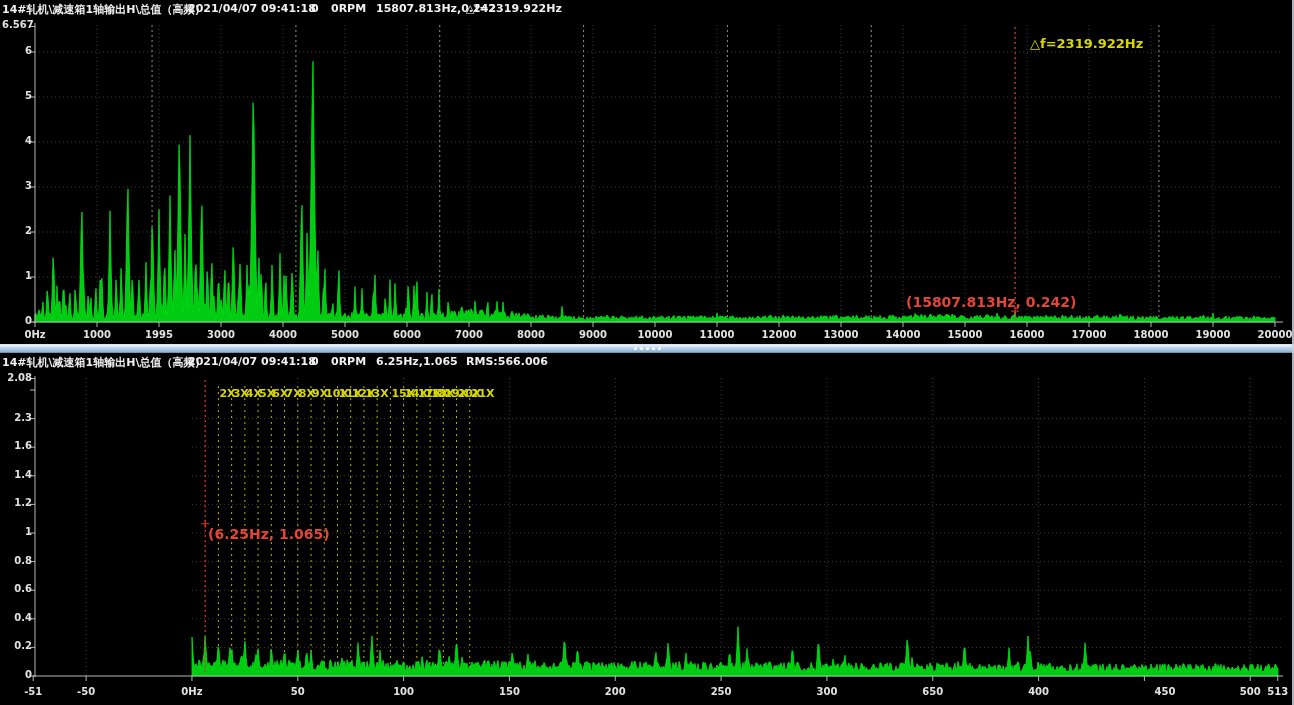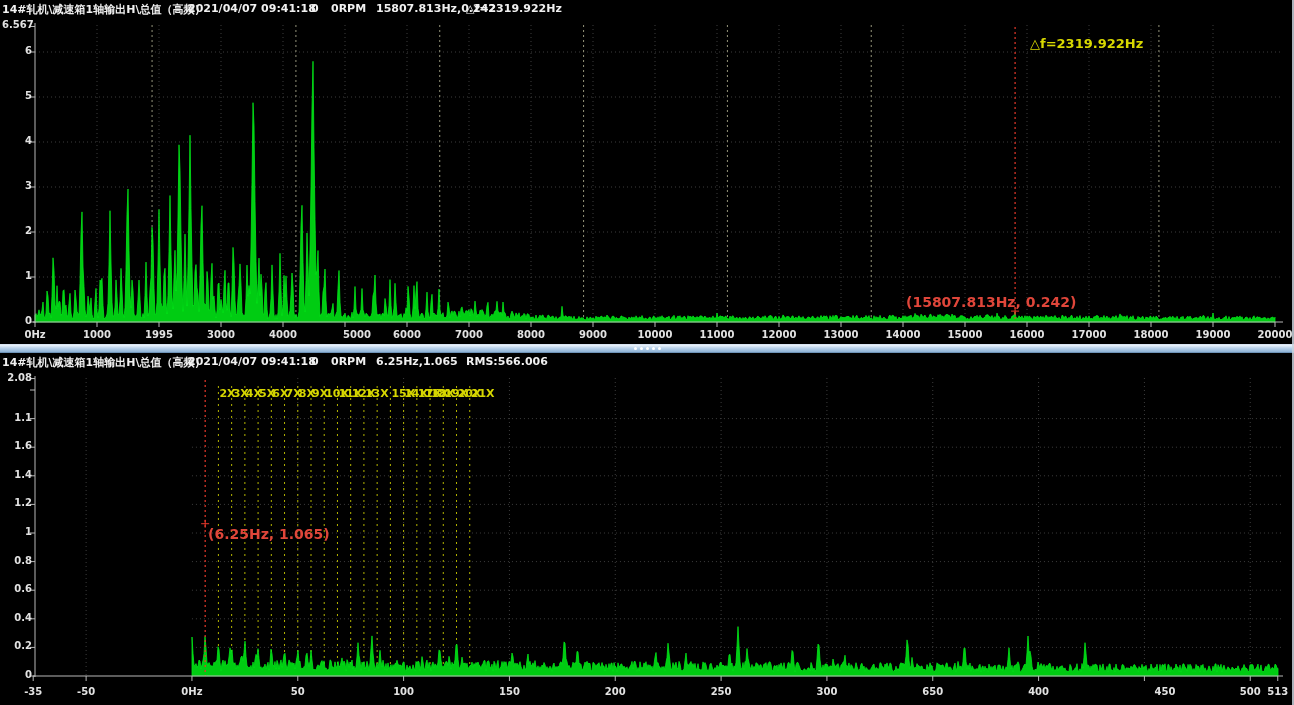--- a/index.html
+++ b/index.html
@@ -109,21 +109,21 @@
       <span style="left:331px">0RPM</span>
       <span style="left:376px">15807.813Hz,0.242</span>
       <span style="left:466px">△f=2319.922Hz</span>
     </div>
     <div id="lab0">
         <div class="ticklab xlab" style="left: 7px; top: 329px;">0Hz</div>
         <div class="ticklab xlab" style="left: 69px; top: 329px;">1000</div>
         <div class="ticklab xlab" style="left: 131px; top: 329px;">1995</div>
         <div class="ticklab xlab" style="left: 193px; top: 329px;">3000</div>
         <div class="ticklab xlab" style="left: 255px; top: 329px;">4000</div>
-        <div class="ticklab xlab" style="left: 329px; top: 329px;">5000</div>
+        <div class="ticklab xlab" style="left: 317px; top: 329px;">5000</div>
         <div class="ticklab xlab" style="left: 379px; top: 329px;">6000</div>
         <div class="ticklab xlab" style="left: 441px; top: 329px;">7000</div>
         <div class="ticklab xlab" style="left: 503px; top: 329px;">8000</div>
         <div class="ticklab xlab" style="left: 565px; top: 329px;">9000</div>
         <div class="ticklab xlab" style="left: 627px; top: 329px;">10000</div>
         <div class="ticklab xlab" style="left: 689px; top: 329px;">11000</div>
         <div class="ticklab xlab" style="left: 751px; top: 329px;">12000</div>
         <div class="ticklab xlab" style="left: 813px; top: 329px;">13000</div>
         <div class="ticklab xlab" style="left: 875px; top: 329px;">14000</div>
         <div class="ticklab xlab" style="left: 937px; top: 329px;">15000</div>
@@ -232,36 +232,36 @@
       </svg>
     <div class="hdr">
       <span style="left:2px">14#轧机\减速箱1轴输出H\总值（高频）</span>
       <span style="left:188px">2021/04/07 09:41:18</span>
       <span style="left:311px">0</span>
       <span style="left:331px">0RPM</span>
       <span style="left:376px">6.25Hz,1.065</span>
       <span style="left:466px">RMS:566.006</span>
     </div>
     <div id="lab1">
-        <div class="ticklab xlab" style="left: 5.2px; top: 333px;">-35</div>
+        <div class="ticklab xlab" style="left: 5.2px; top: 333px;">-51</div>
         <div class="ticklab xlab" style="left: 58.115px; top: 333px;">-50</div>
         <div class="ticklab xlab" style="left: 163.945px; top: 333px;">0Hz</div>
         <div class="ticklab xlab" style="left: 269.775px; top: 333px;">50</div>
         <div class="ticklab xlab" style="left: 375.605px; top: 333px;">100</div>
         <div class="ticklab xlab" style="left: 481.435px; top: 333px;">150</div>
         <div class="ticklab xlab" style="left: 587.265px; top: 333px;">200</div>
         <div class="ticklab xlab" style="left: 693.095px; top: 333px;">250</div>
         <div class="ticklab xlab" style="left: 798.925px; top: 333px;">300</div>
         <div class="ticklab xlab" style="left: 904.755px; top: 333px;">650</div>
         <div class="ticklab xlab" style="left: 1010.59px; top: 333px;">400</div>
         <div class="ticklab xlab" style="left: 1137px; top: 333px;">450</div>
         <div class="ticklab xlab" style="left: 1222.24px; top: 333px;">500</div>
         <div class="ticklab xlab" style="left: 1249.76px; top: 333px;">513</div>
         <div class="ticklab ylab" style="left: 2px; top: 18.56px; text-align: right;">2.08</div>
-        <div class="ticklab ylab" style="left: 2px; top: 58.6px;">1.1</div>
+        <div class="ticklab ylab" style="left: 2px; top: 58.6px;">2.3</div>
         <div class="ticklab ylab" style="left: 2px; top: 87.2px;">1.6</div>
         <div class="ticklab ylab" style="left: 2px; top: 115.8px;">1.4</div>
         <div class="ticklab ylab" style="left: 2px; top: 144.4px;">1.2</div>
         <div class="ticklab ylab" style="left: 2px; top: 173px;">1</div>
         <div class="ticklab ylab" style="left: 2px; top: 201.6px;">0.8</div>
         <div class="ticklab ylab" style="left: 2px; top: 230.2px;">0.6</div>
         <div class="ticklab ylab" style="left: 2px; top: 258.8px;">0.4</div>
         <div class="ticklab ylab" style="left: 2px; top: 287.4px;">0.2</div>
         <div class="ticklab ylab" style="left: 2px; top: 316px;">0</div>
       </div>

